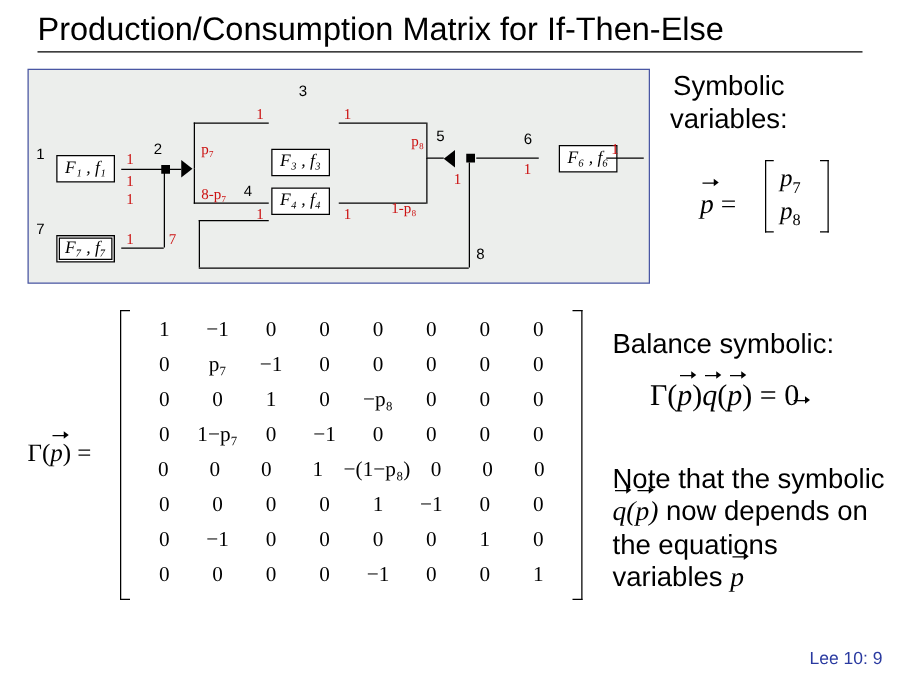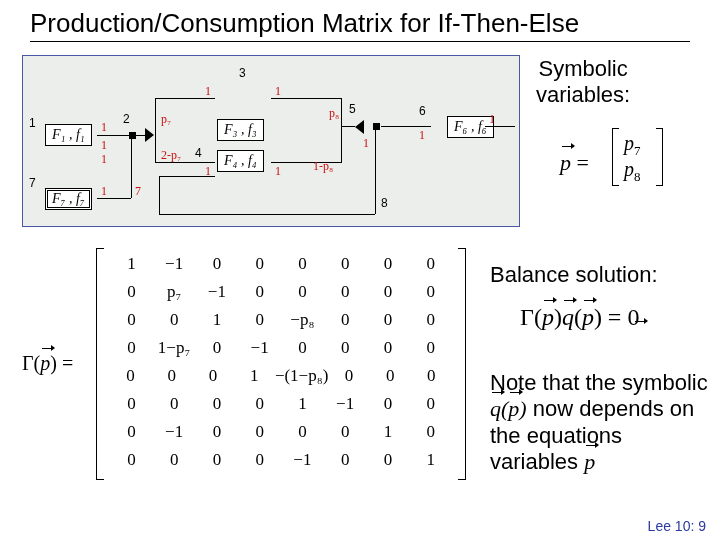--- a/index.html
+++ b/index.html
@@ -252,21 +252,21 @@
   <div class="dnum" style="left:182px; top:108px;">1</div>
   <div class="dnum" style="left:252px; top:108px;">1</div>
   <div class="dnum" style="left:396px; top:72px;">1</div>
   <div class="dnum" style="left:466px; top:56px;">1</div>
   <div class="dnum" style="left:78px; top:128px;">1</div>
   <div class="dnum" style="left:340px; top:80px;">1</div>
   <div class="dnum" style="left:78px; top:96px;">1</div>
   <div class="dnum" style="left:112px; top:128px;">7</div>
 
   <div class="dnum" style="left:138px; top:56px;">p₇</div>
-  <div class="dnum" style="left:138px; top:92px;">2-p₇</div>
+  <div class="dnum" style="left:138px; top:92px;">8-p₇</div>
   <div class="dnum" style="left:306px; top:50px;">p₈</div>
   <div class="dnum" style="left:290px; top:90px;margin-top:13px;">1-p₈</div>
 </div>
 
 <div class="sym-label" style="top:56px; left:536px; white-space:pre-line;">Symbolic
 variables:</div>
 
 <div class="sym-eq" style="top:150px; left:560px;">
   <span class="vecarrow inline-math" style="font-style:italic;">p</span>
   <span> = </span>
@@ -363,21 +363,21 @@
         <span class="mcell">0</span>
         <span class="mcell">0</span>
         <span class="mcell">−1</span>
         <span class="mcell">0</span>
         <span class="mcell">0</span>
         <span class="mcell">1</span>
       </div>
   </div>
 </div>
 
-<div class="baleq" style="top:262px; left:490px;">Balance solution:</div>
+<div class="baleq" style="top:262px; left:490px;">Balance symbolic:</div>
 <div class="baleq-eq" style="top:304px; left:520px;">
   <span>Γ(</span><span class="vecarrow inline-math">p</span><span>)</span><span class="vecarrow inline-math">q</span><span>(</span><span class="vecarrow inline-math">p</span><span>) = 0</span>
   <span class="vecarrow" style="margin-left:-12px;"></span>
 </div>
 
 <div class="note" style="top:370px; left:490px;">
   <span>Note that the symbolic </span>
   <span class="inline-math vecarrow">q</span><span class="inline-math">(</span><span class="inline-math vecarrow">p</span><span class="inline-math">)</span>
   <span> now depends on the equations variables </span>
   <span class="inline-math vecarrow">p</span>

